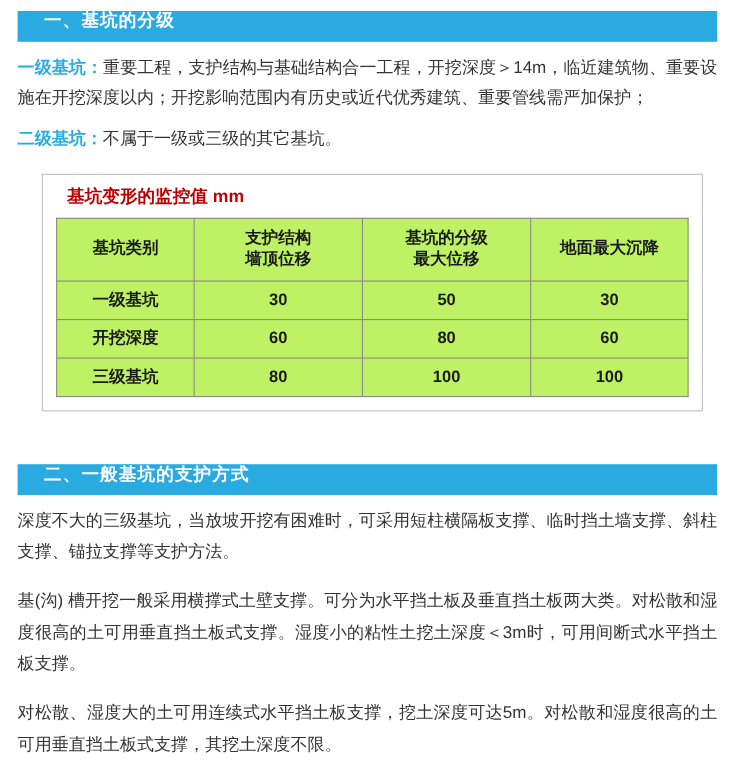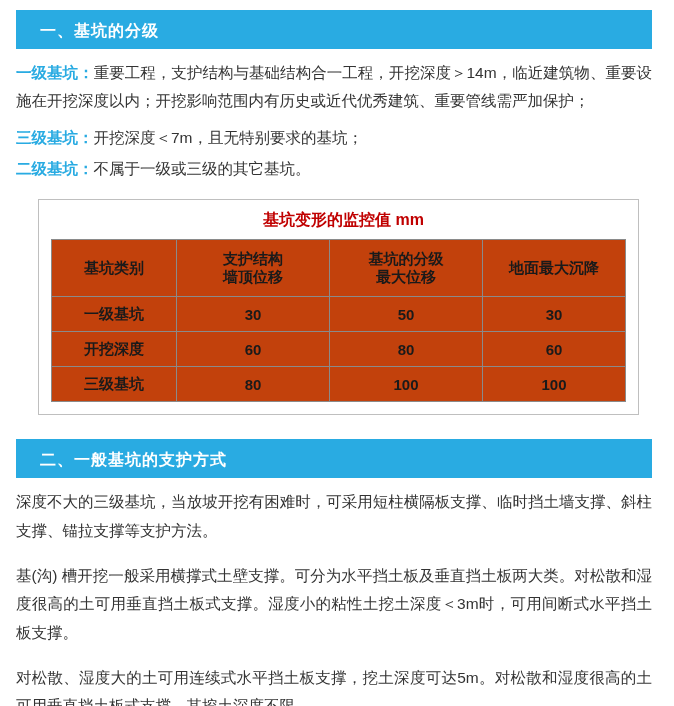--- a/index.html
+++ b/index.html
@@ -20,21 +20,21 @@
     position: relative;
     box-sizing: border-box;
     padding: 10px 22px 0 16px;
   }
   .section-header {
     background: #29abe2;
     color: #ffffff;
     font-size: 16px;
     font-weight: bold;
     letter-spacing: 1px;
-    padding: 11px 0 7px 24px;
+    padding: 0 0 7px 24px;
     margin-bottom: 10px;
     line-height: 1.3;
   }
   .para {
     font-size: 15.5px;
     line-height: 1.85;
     color: #333333;
     margin: 0 0 2px 0;
     text-align: justify;
   }
@@ -49,26 +49,25 @@
   .table-wrap {
     margin: 16px 0 0 0;
     padding-left: 22px;
   }
   .table-title {
     color: #c00000;
     font-weight: bold;
     font-size: 16px;
     margin: 0 0 8px 0;
     padding-left: 10px;
-    text-align: center;
   }
   table.monitor {
     border-collapse: collapse;
     width: 554px;
-    background: #c2410c;
+    background: #bef264;
     table-layout: fixed;
   }
   table.monitor td, table.monitor th {
     border: 1px solid #8a8a8a;
     text-align: center;
     vertical-align: middle;
     font-size: 15px;
     color: #1a1a1a;
     font-weight: bold;
     padding: 4px 2px;
@@ -85,35 +84,34 @@
     padding: 10px 12px 12px 12px;
     display: inline-block;
   }
   .subhead {
     color: #29abe2;
     font-weight: bold;
     font-size: 15.5px;
     margin: 0 0 4px 0;
   }
   .sec2-header {
-    margin-top: 2px;
+    margin-top: 26px;
   }
 </style>
 </head>
 <body>
 
 <div class="page">
 
   <div class="section-header">一、基坑的分级</div>
 
   <p class="para"><span class="lead">一级基坑：</span><span>重要工程，支护结构与基础结构合一工程，开挖深度＞14m，临近建筑物、重要设施在开挖深度以内；开挖影响范围内有历史或近代优秀建筑、重要管线需严加保护；</span></p>
 
   <div class="block-gap-sm"></div>
 
-  <p class="para"><span class="lead">三级基坑：</span><span>开挖深度＜7m，且无特别要求的基坑；</span></p>
 
   <p class="para"><span class="lead">二级基坑：</span><span>不属于一级或三级的其它基坑。</span></p>
 
   <div class="table-wrap">
     <div class="tbl-outer">
       <div class="table-title">基坑变形的监控值 mm</div>
       <table class="monitor">
         <thead>
           <tr>
             <td style="width:120px">

